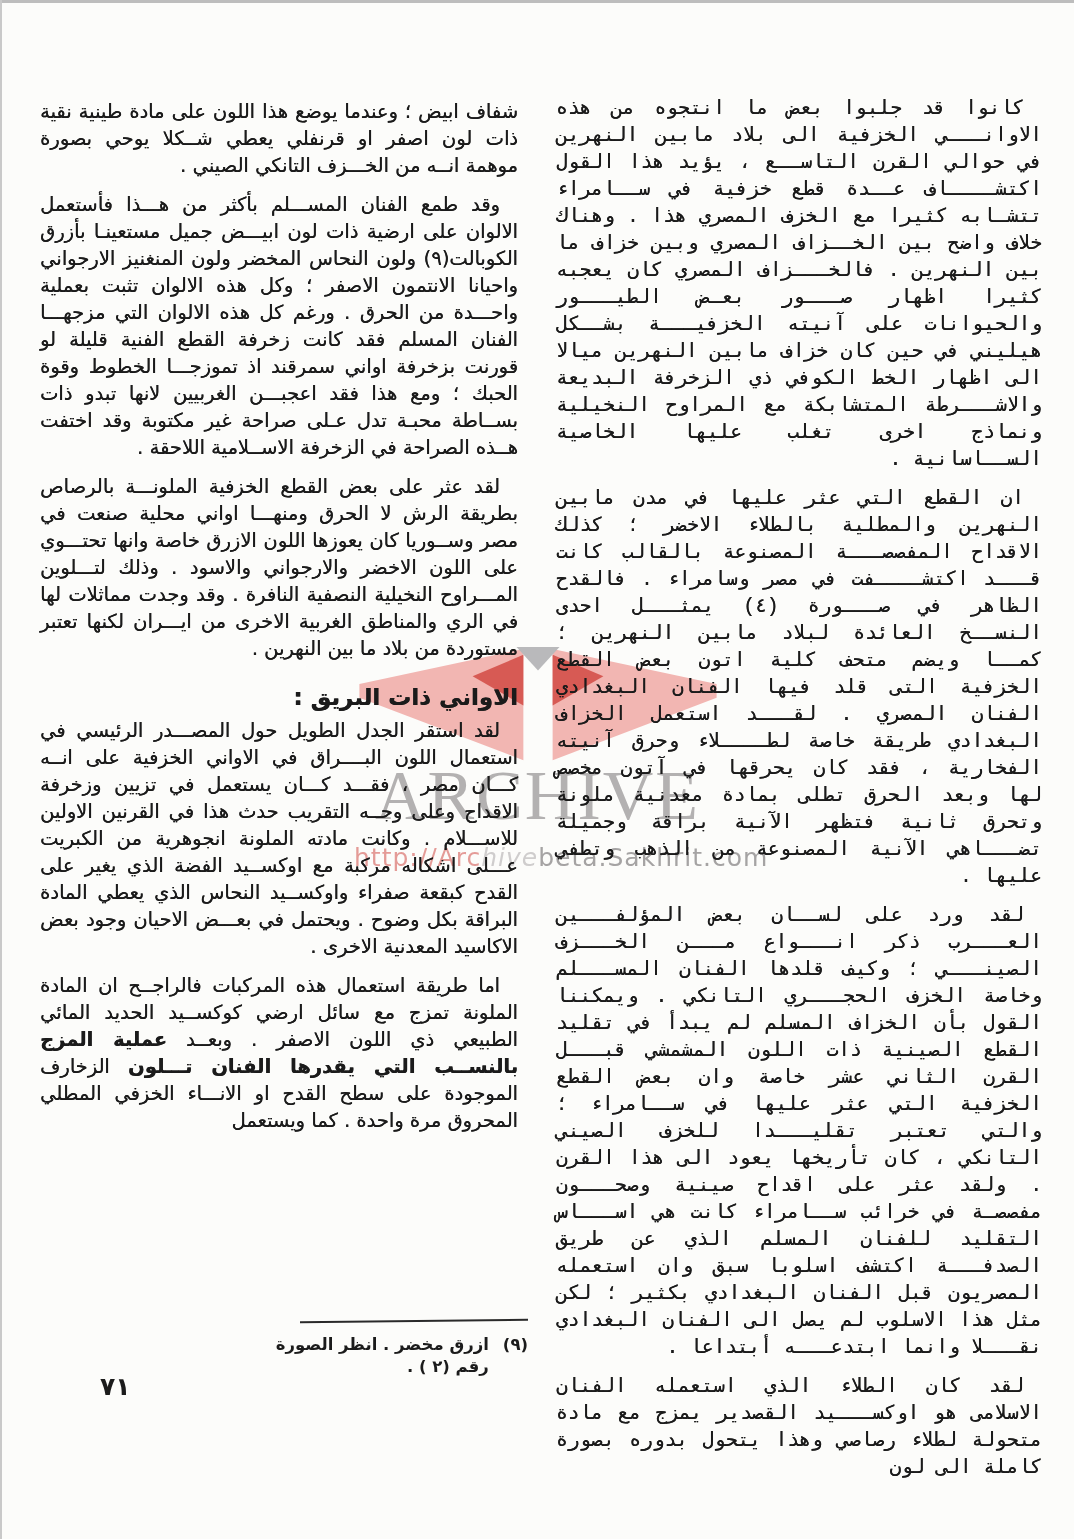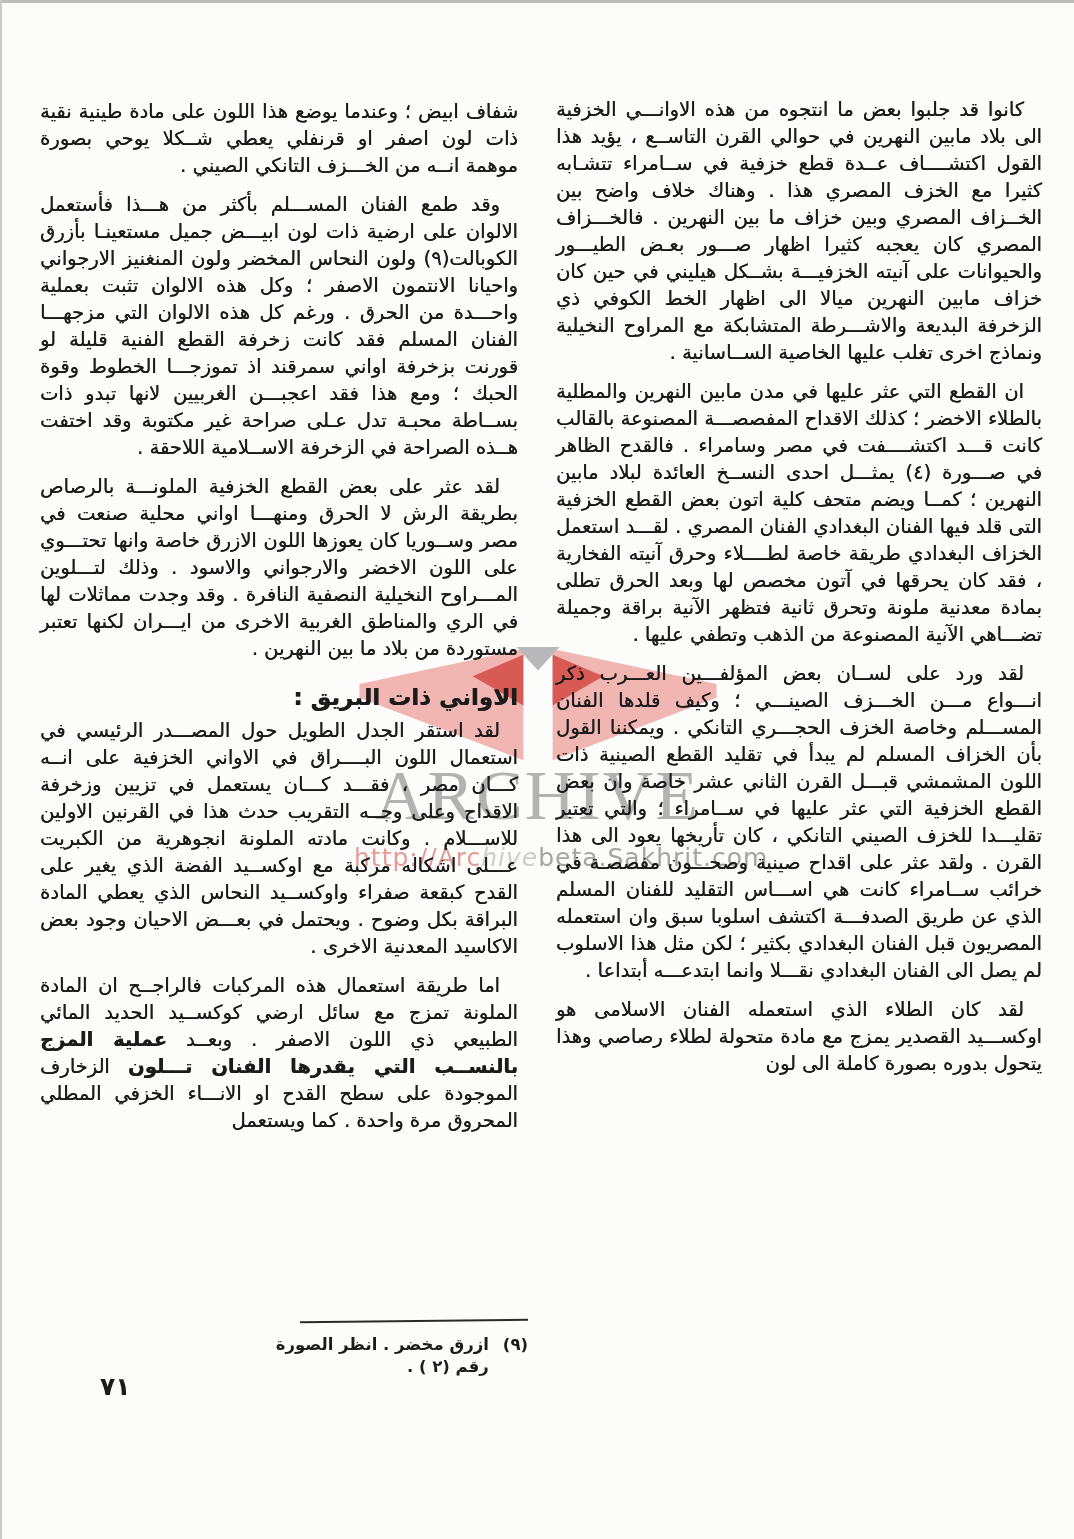--- a/index.html
+++ b/index.html
@@ -34,21 +34,21 @@
   .wm-url .u-light{color:var(--url-light);font-style:italic;}
   .wm-url .u-grey{color:var(--url-grey);}
 
   
   .col{
     position:absolute;z-index:1;direction:rtl;text-align:justify;
     font-size:19.5px;line-height:27px;
     text-shadow:0.25px 0 0 currentColor;
   }
   .col-left{left:40px;top:98px;width:478px;}
-  .col-right{left:556px;top:96px;width:486px;}
+  .col-right{left:556px;top:96px;width:486px;font-family:Liberation Mono, monospace;}
   .col p{margin:0 0 12px 0;text-indent:18px;}
   .col p.noindent{text-indent:0;}
   .col h2{
     font-size:23px;font-weight:bold;margin:22px 0 6px 0;line-height:27px;
     text-align:right;text-shadow:0.4px 0 0 currentColor;
   }
   .col b{font-weight:bold;}
 
   .footnote-rule{
     position:absolute;left:300px;top:1320px;width:228px;height:2px;

